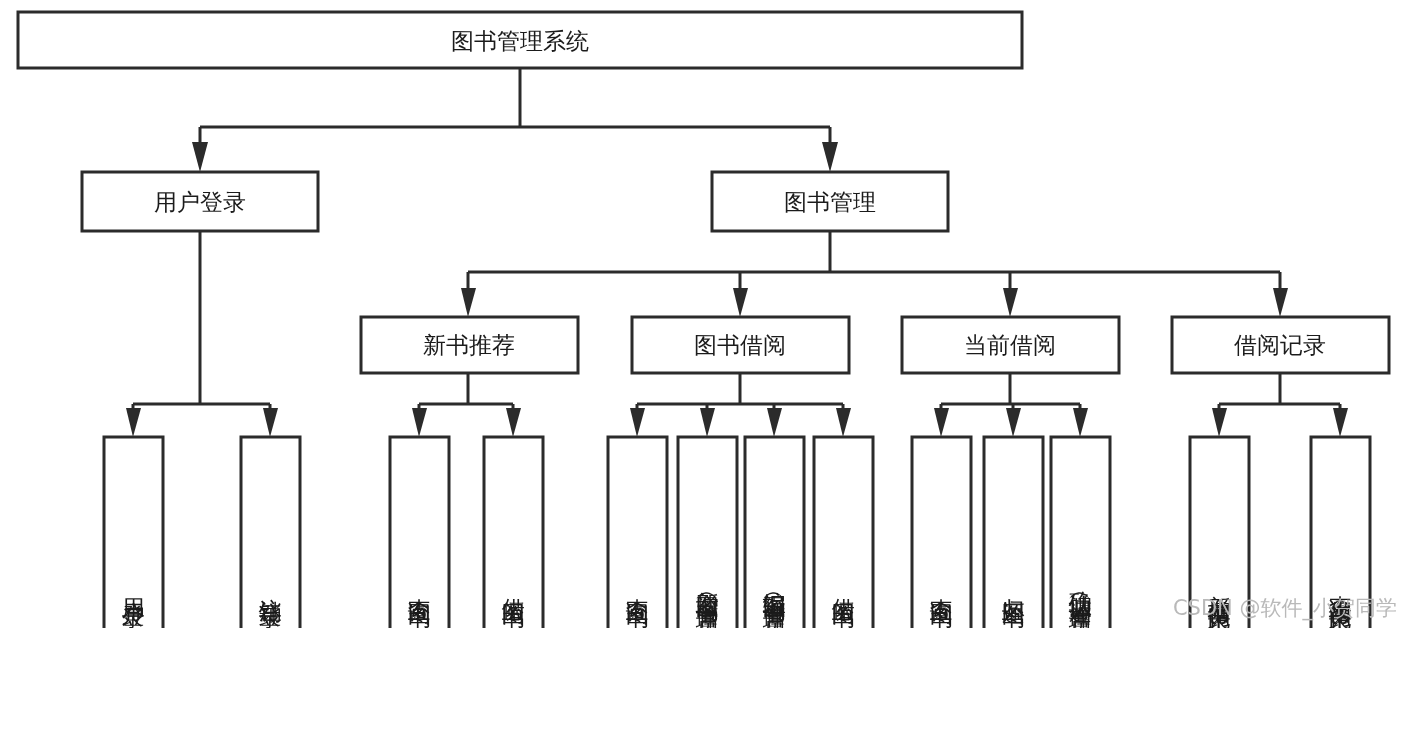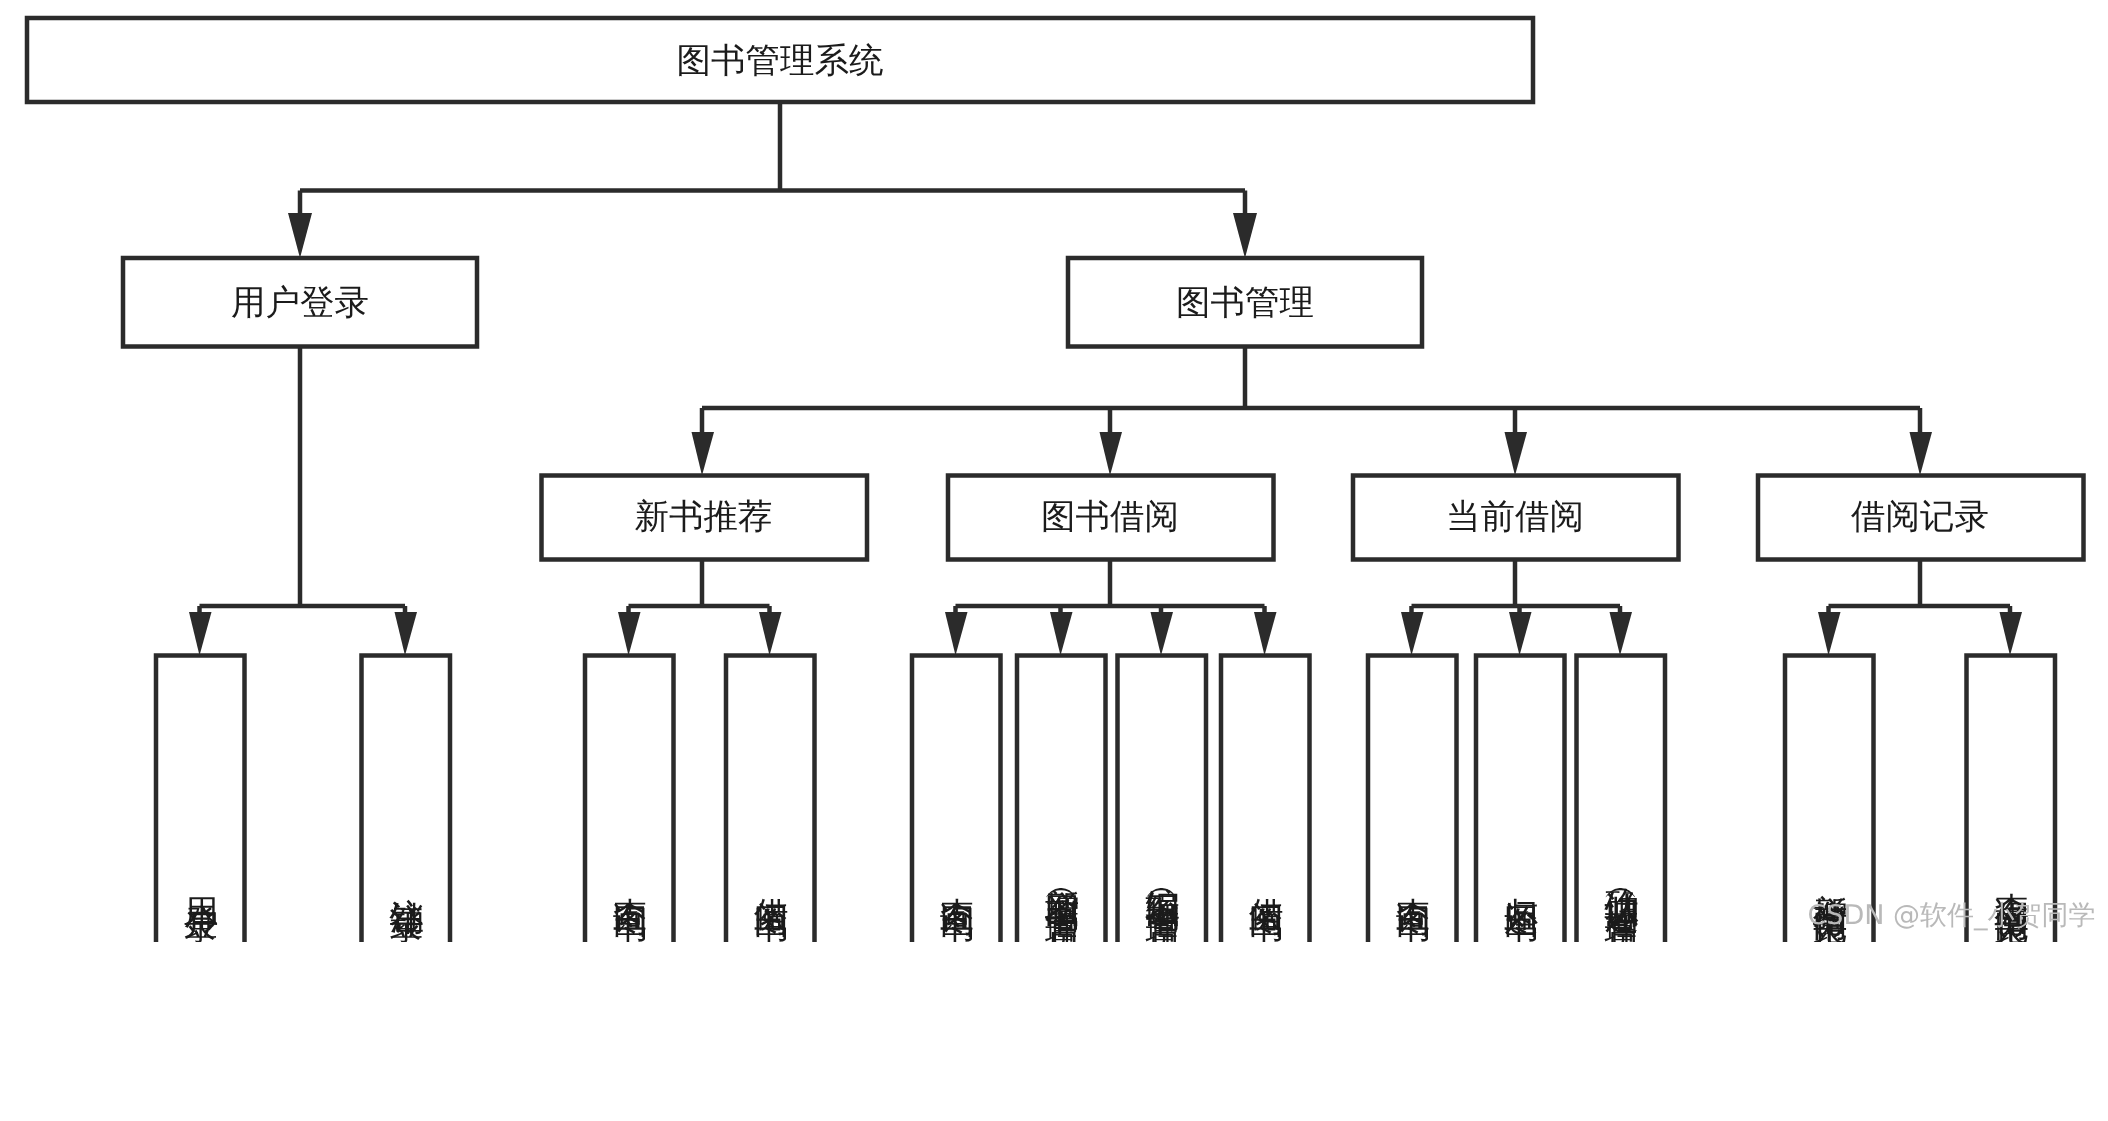--- a/index.html
+++ b/index.html
@@ -58,21 +58,21 @@
     justify-content: center;
     white-space: nowrap;
     pointer-events: none;
     user-select: none;
   }
   .watermark {
     position: absolute;
     right: 8px;
     bottom: 6px;
     font-family: "DejaVu Sans", "Liberation Sans", sans-serif;
-    font-size: 18px;
+    font-size: 21px;
     color: #b9b9b9;
     white-space: nowrap;
     user-select: none;
   }
 </style>
 </head>
 <body>
 
 <div id="page">
 

